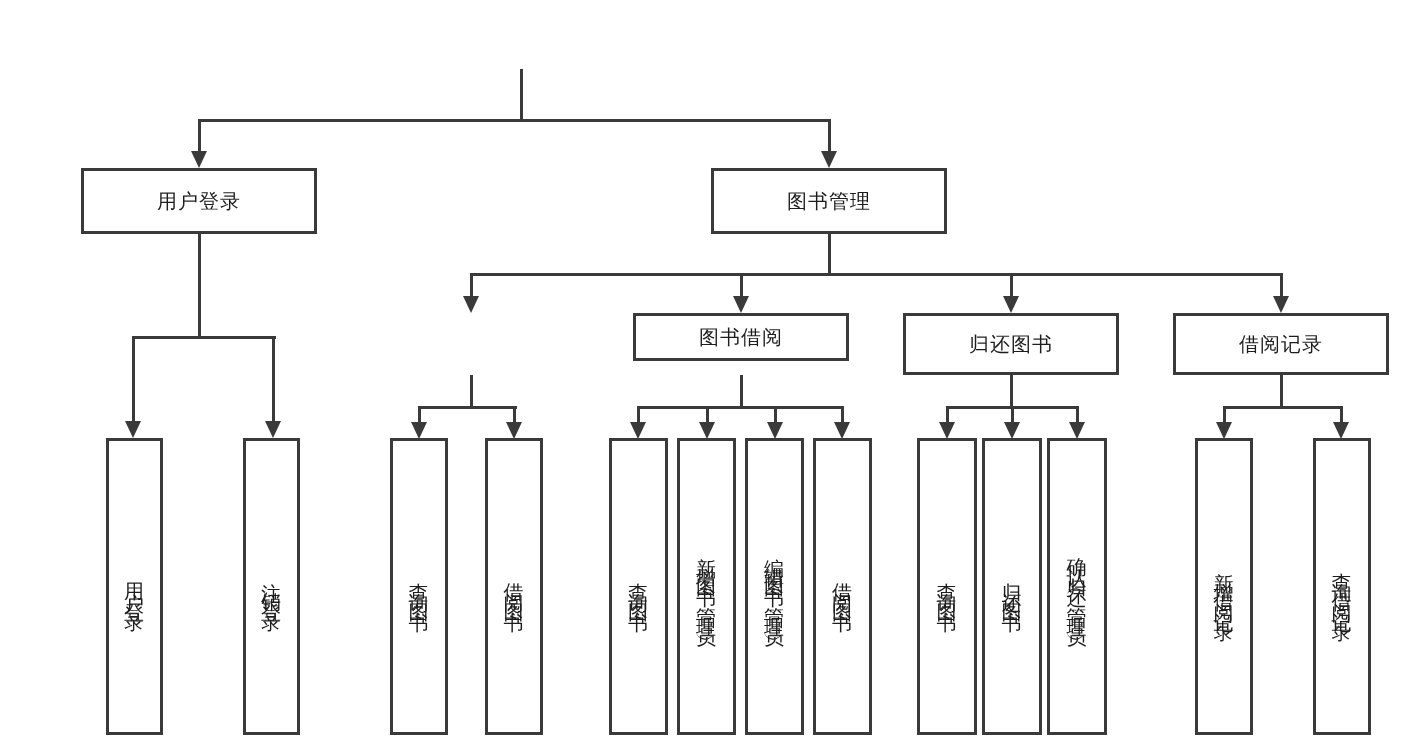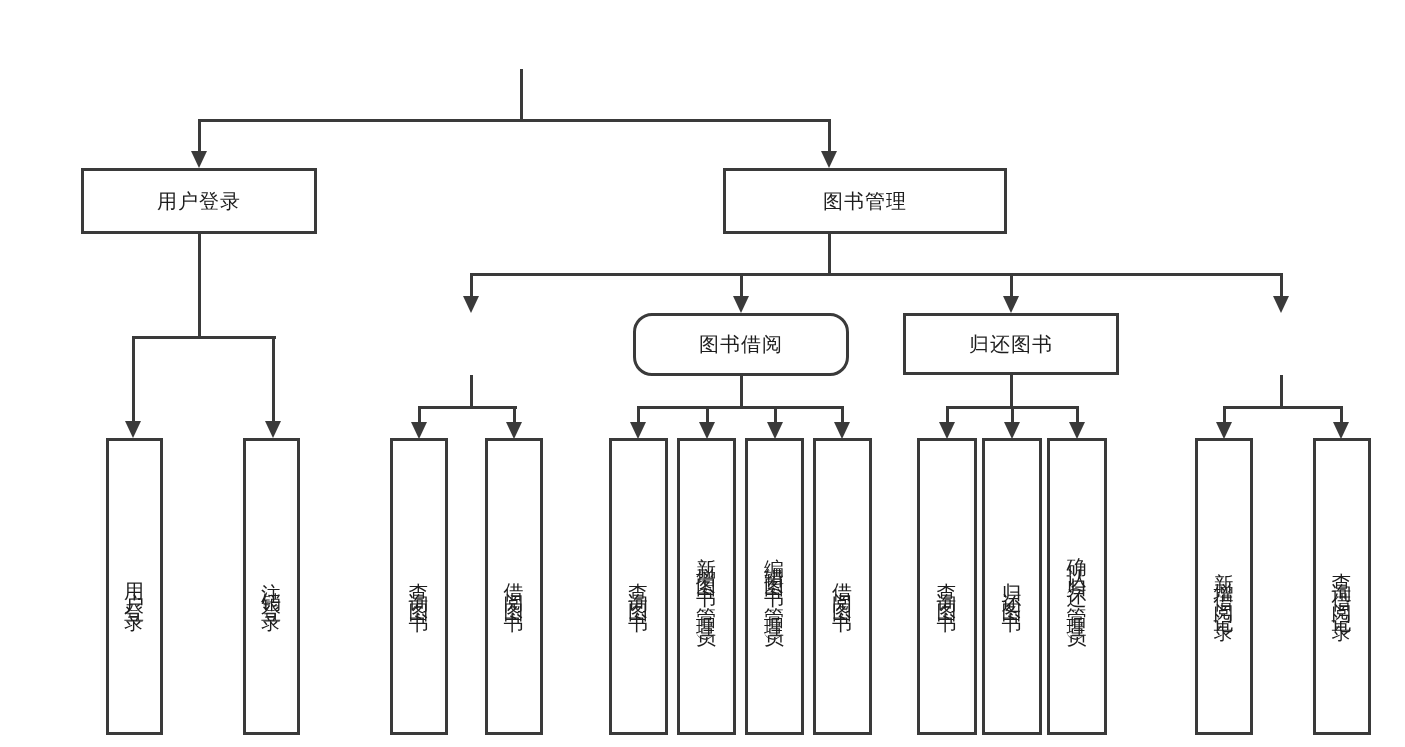--- a/index.html
+++ b/index.html
@@ -64,21 +64,21 @@
   <div class="vline" style="left:520px; top:69px; height:53px;"></div>
   <div class="hline" style="left:198px; top:119px; width:633px;"></div>
   <div class="vline" style="left:198px; top:119px; height:37px;"></div>
   <div class="arrow" style="left:191px; top:151px;"></div>
   <div class="vline" style="left:828px; top:119px; height:37px;"></div>
   <div class="arrow" style="left:821px; top:151px;"></div>
 
   <div class="box" style="left:81px; top:168px; width:236px; height:66px;">
     <span>用户登录</span>
   </div>
-  <div class="box" style="left:711px; top:168px; width:284px; height:66px;margin-left:12px;">
+  <div class="box" style="left:711px; top:168px; width:236px; height:66px;">
     <span>图书管理</span>
   </div>
 
   <div class="vline" style="left:198px; top:234px; height:105px;"></div>
   <div class="hline" style="left:132px; top:336px; width:144px;"></div>
   <div class="vline" style="left:132px; top:336px; height:87px;"></div>
   <div class="arrow" style="left:125px; top:421px;"></div>
   <div class="vline" style="left:272px; top:336px; height:87px;"></div>
   <div class="arrow" style="left:265px; top:421px;"></div>
 
@@ -86,25 +86,28 @@
   <div class="hline" style="left:470px; top:273px; width:813px;"></div>
   <div class="vline" style="left:470px; top:273px; height:28px;"></div>
   <div class="arrow" style="left:463px; top:296px;"></div>
   <div class="vline" style="left:740px; top:273px; height:28px;"></div>
   <div class="arrow" style="left:733px; top:296px;"></div>
   <div class="vline" style="left:1010px; top:273px; height:28px;"></div>
   <div class="arrow" style="left:1003px; top:296px;"></div>
   <div class="vline" style="left:1280px; top:273px; height:28px;"></div>
   <div class="arrow" style="left:1273px; top:296px;"></div>
 
-  <div class="box" style="left:633px; top:313px; width:216px; height:63px;border-radius:19px;">
+  <div class="box" style="left:633px; top:313px; width:216px; height:48px;">
     <span>图书借阅</span>
   </div>
   <div class="box" style="left:903px; top:313px; width:216px; height:62px;">
     <span>归还图书</span>
+  </div>
+  <div class="box" style="left:1173px; top:313px; width:216px; height:62px;">
+    <span>借阅记录</span>
   </div>
 
   <div class="vline" style="left:470px; top:375px; height:34px;"></div>
   <div class="hline" style="left:418px; top:406px; width:99px;"></div>
   <div class="vline" style="left:418px; top:406px; height:18px;"></div>
   <div class="arrow" style="left:411px; top:422px;"></div>
   <div class="vline" style="left:513px; top:406px; height:18px;"></div>
   <div class="arrow" style="left:506px; top:422px;"></div>
 
   <div class="vline" style="left:740px; top:375px; height:34px;"></div>

